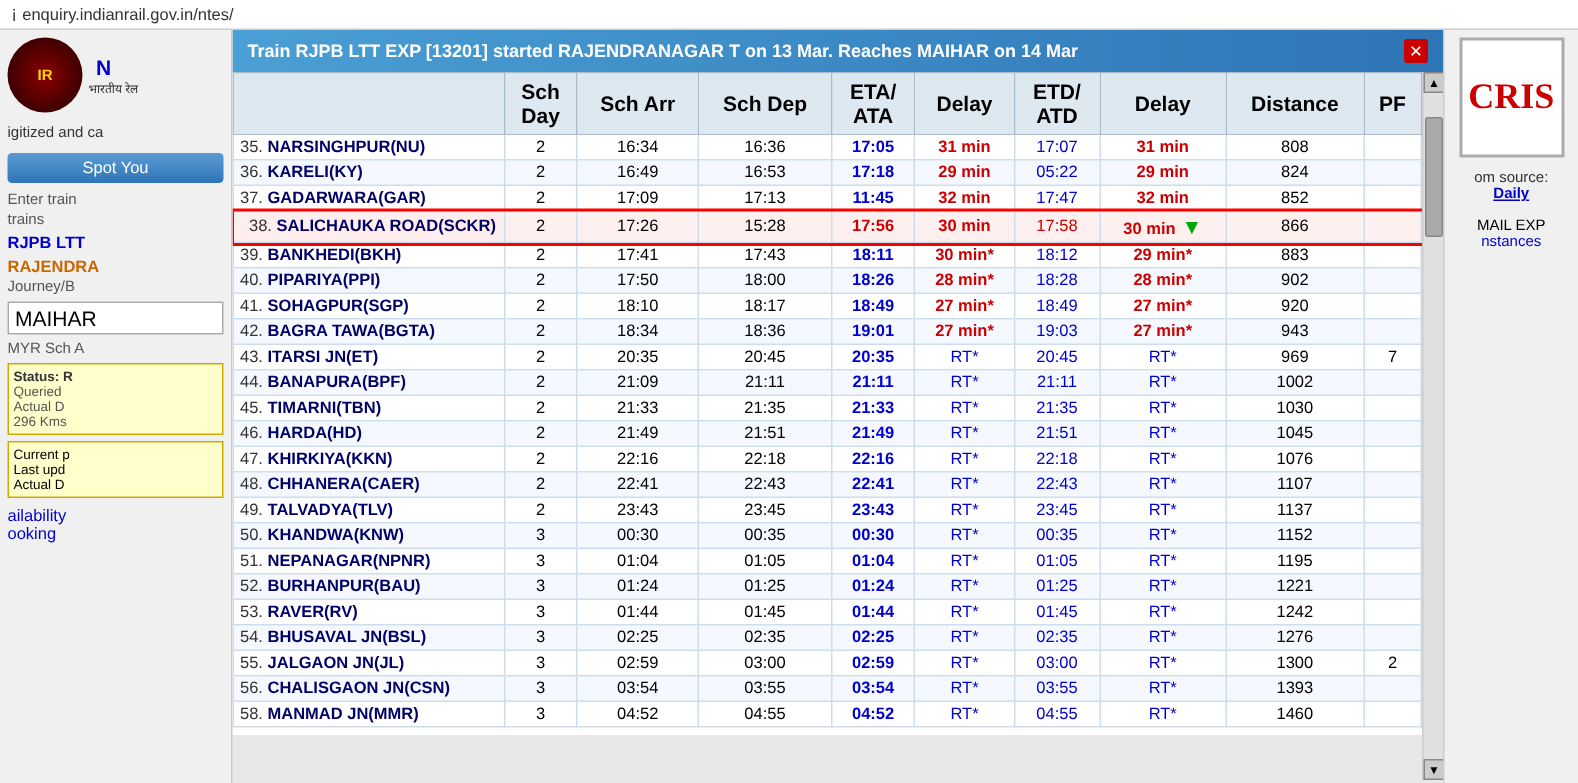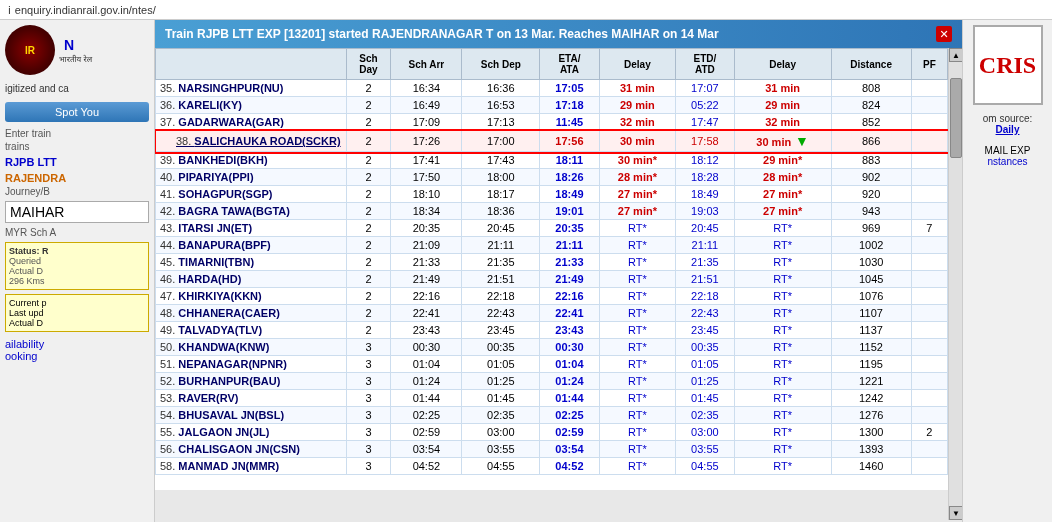--- a/index.html
+++ b/index.html
@@ -27,21 +27,21 @@
     .current-box { background: #ffffcc; border: 1px solid #ccaa00; padding: 3px; font-size: 9px; margin-top: 4px; }
 
     .main-content { flex: 1; overflow: hidden; position: relative; }
 
     .dialog-header { background: linear-gradient(to right, #4a9fd4, #2e75b6); color: white; padding: 6px 10px; font-size: 12px; font-weight: bold; display: flex; align-items: center; justify-content: space-between; }
     .close-btn { background: #cc0000; color: white; border: none; width: 16px; height: 16px; cursor: pointer; font-size: 11px; display: flex; align-items: center; justify-content: center; border-radius: 2px; }
 
     .table-container { overflow-y: auto; height: calc(100% - 30px); background: white; }
 
     table { width: 100%; border-collapse: collapse; }
-    thead th { background: #dde8f0; border: 1px solid #aabbcc; padding: 4px 5px; font-size: 10px; font-weight: bold; text-align: center; position: sticky; top: 0; z-index: 10; white-space: nowrap; }
+    thead th { background: #dde8f0; border: 1px solid #aabbcc; padding: 4px 5px; font-size: 14px; font-weight: bold; text-align: center; position: sticky; top: 0; z-index: 10; white-space: nowrap; }
     tbody td { border: 1px solid #ccddee; padding: 2px 5px; font-size: 11px; text-align: center; white-space: nowrap; }
     tbody tr:nth-child(even) { background: #f5f9ff; }
 
     .station-name { text-align: left !important; font-weight: bold; color: #000066; }
     .delay-red { color: #cc0000; font-weight: bold; }
     .eta-blue { color: #0000cc; font-weight: bold; }
     .etd-blue { color: #0000cc; }
     .rt-text { color: #0000cc; }
 
     .green-arrow { color: #00aa00; font-size: 14px; }
@@ -154,24 +154,24 @@
                 <td>17:09</td>
                 <td>17:13</td>
                 <td class="eta-blue">11:45</td>
                 <td class="delay-red">32 min</td>
                 <td class="etd-blue">17:47</td>
                 <td class="delay-red">32 min</td>
                 <td>852</td>
                 <td></td>
               </tr>
               <tr style="background: rgb(255, 240, 240); outline: red solid 2px;">
-                <td class="station-name" style="text-align: left; padding-left: 20px; background: rgb(255, 238, 238); text-decoration: underline;"><span style="color: rgb(51, 51, 51); font-weight: normal;">38. </span><span style="color: rgb(0, 0, 102); font-weight: bold;">SALICHAUKA ROAD(SCKR)</span></td>
+                <td class="station-name" style="text-align: left; padding-left: 10px; background: rgb(255, 238, 238);"><span style="color: rgb(51, 51, 51); font-weight: normal;">38. </span><span style="color: rgb(0, 0, 102); font-weight: bold;">SALICHAUKA ROAD(SCKR)</span></td>
                 <td>2</td>
                 <td>17:26</td>
-                <td>17:00</td>
+                <td>15:28</td>
                 <td class="eta-blue" style="color: rgb(204, 0, 0);">17:56</td>
                 <td class="delay-red">30 min</td>
                 <td class="etd-blue" style="color: rgb(204, 0, 0);">17:58</td>
                 <td class="delay-red">30 min<span class="green-arrow" style="color: rgb(0, 170, 0);"> ▼</span></td>
                 <td>866</td>
                 <td></td>
               </tr>
               <tr>
                 <td class="station-name" style="text-align: left; padding-left: 4px;"><span style="color: rgb(51, 51, 51); font-weight: normal;">39. </span><span style="color: rgb(0, 0, 102); font-weight: bold;">BANKHEDI(BKH)</span></td>
                 <td>2</td>

